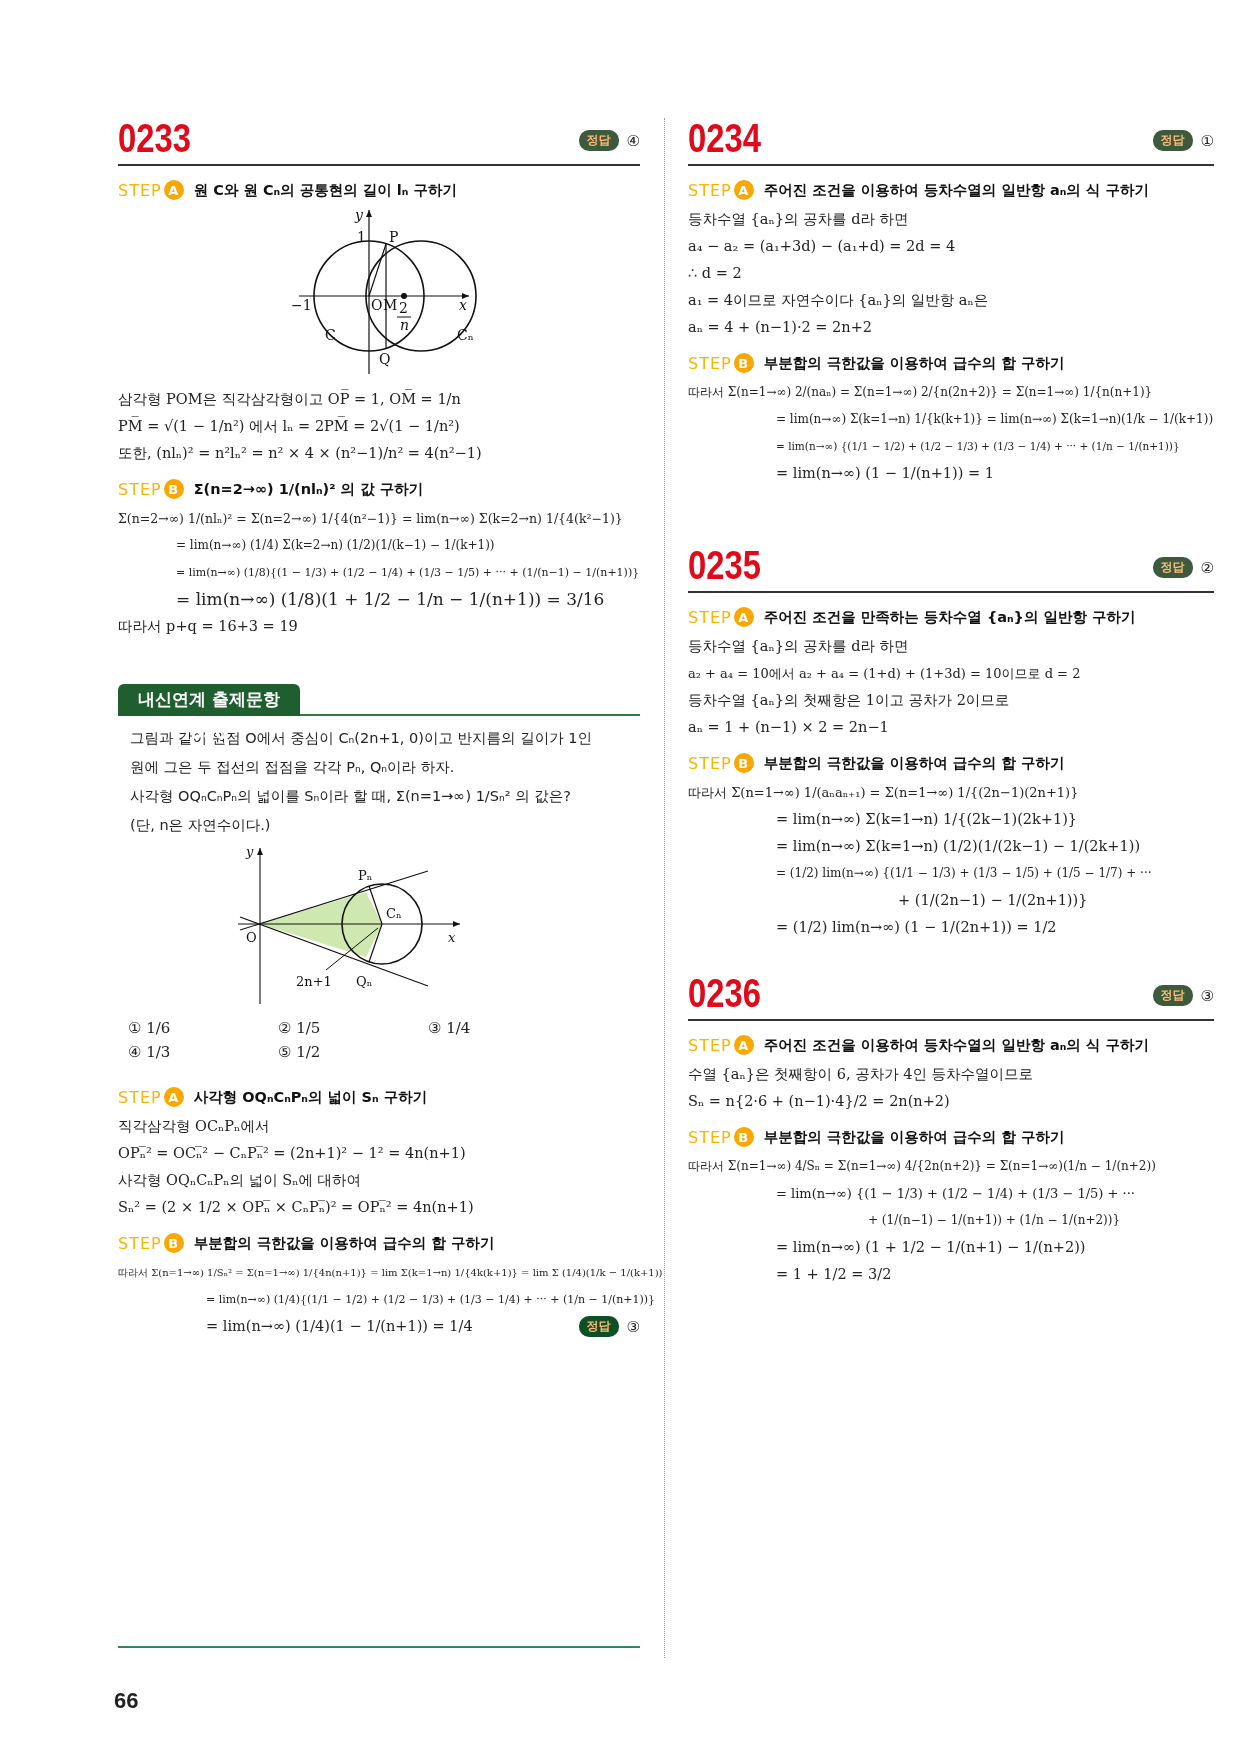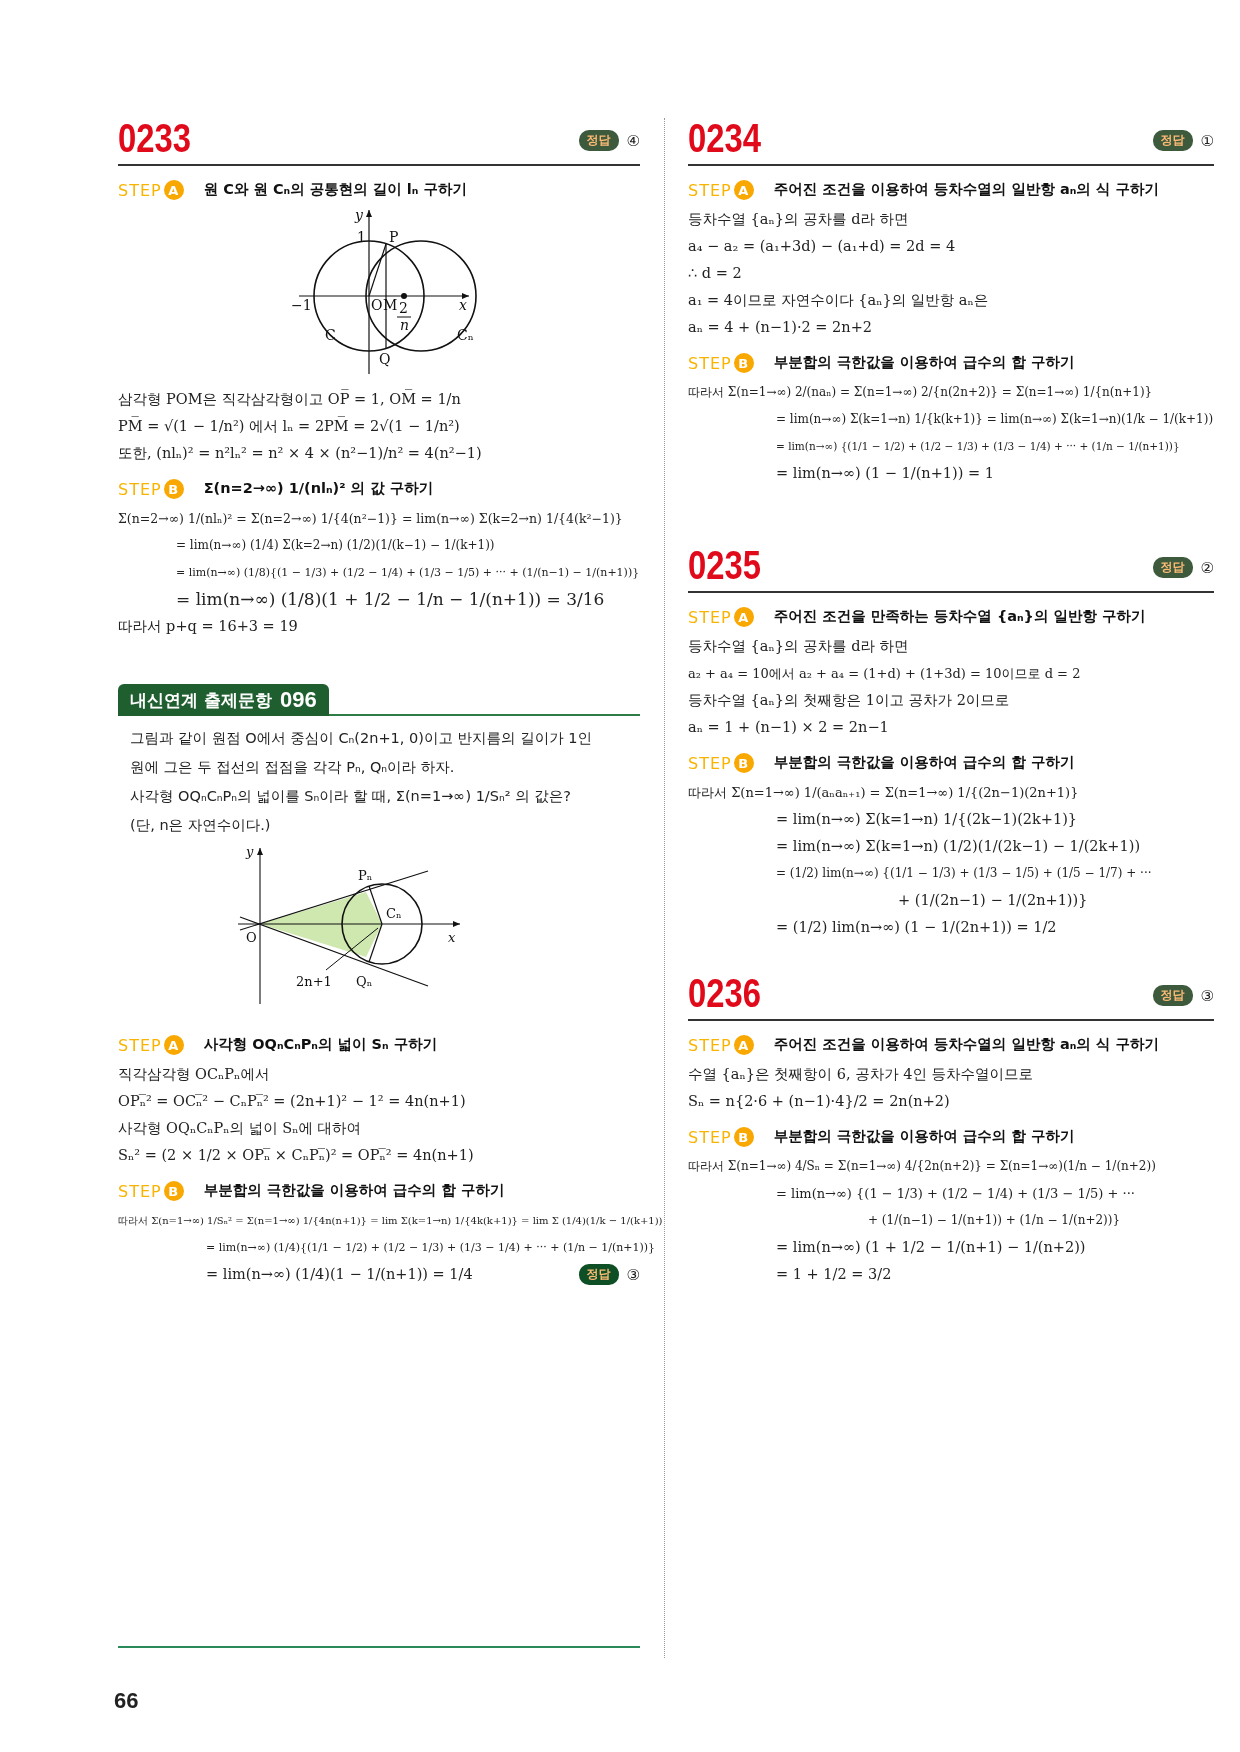--- a/index.html
+++ b/index.html
@@ -7,31 +7,31 @@
   body { position: relative; font-family: "DejaVu Sans", sans-serif; color: #222; }
   .col { position: absolute; top: 110px; }
   .col-left { left: 118px; width: 522px; }
   .col-right { left: 688px; width: 526px; }
   .divider-v { position: absolute; left: 664px; top: 118px; width: 0; height: 1540px; border-left: 1px dotted #999; }
   .prob-head { position: relative; height: 56px; border-bottom: 2px solid #333; margin-bottom: 14px; }
   .prob-num { position: absolute; left: 0; top: 6px; font-family: "Liberation Sans", sans-serif; font-weight: bold; font-size: 40px; color: #e00a1a; letter-spacing: 0px; transform: scaleX(0.82); transform-origin: left; }
   .answer { position: absolute; right: 0; top: 20px; display: flex; align-items: center; gap: 8px; }
   .ans-badge { background: #3d5a3d; color: #fdba74; font-size: 12px; padding: 2px 8px; border-radius: 10px; font-weight: bold; }
   .ans-val { font-size: 15px; }
-  .step { display: flex; align-items: flex-start; gap: 20px; margin: 12px 0 6px 0; }
+  .step { display: flex; align-items: flex-end; gap: 10px; margin: 12px 0 6px 0; }
   .step-label { font-family: "DejaVu Sans", sans-serif; color: #f8b400; font-size: 16px; letter-spacing: 1px; display: flex; align-items: center; }
   .step-letter { display: inline-flex; width: 20px; height: 20px; border-radius: 50%; background: #f8a800; color: #fff; font-size: 13px; font-weight: bold; align-items: center; justify-content: center; margin-left: 2px; }
   .step-title { font-weight: bold; font-size: 14.5px; color: #111; }
   .line { font-family: "DejaVu Serif", serif; font-size: 14.5px; line-height: 27px; white-space: pre; color: #222; }
   .line.indent { padding-left: 58px; }
   .line.indent2 { padding-left: 88px; }
   .line.indent3 { padding-left: 210px; }
   .figure { display: flex; justify-content: center; margin: 4px 0 10px 0; }
   .naesin { position: relative; margin-top: 44px; height: 32px; border-bottom: 2px solid #2e7d46; }
-  .naesin-tag { position: absolute; left: 0; top: 0; height: 32px; background: #1f5e2f; color: #fff; font-weight: bold; font-size: 17px; padding: 4px 12px; border-radius: 6px 6px 0 0; display: flex; align-items: center; gap: 8px; }
+  .naesin-tag { position: absolute; left: 0; top: 0; height: 32px; background: #1f5e2f; color: #fff; font-weight: bold; font-size: 17px; padding: 4px 20px; border-radius: 6px 6px 0 0; display: flex; align-items: center; gap: 8px; flex-direction: column; }
   .naesin-tag .num { font-family: "Liberation Sans", sans-serif; font-size: 22px; }
   .q-text { font-size: 14.5px; line-height: 29px; padding-left: 12px; margin-top: 8px; }
   .choices { display: grid; grid-template-columns: 150px 150px 150px; padding-left: 10px; row-gap: 6px; margin-top: 6px; font-family: "DejaVu Serif", serif; font-size: 15px; }
   .final-rule { position: absolute; left: 118px; top: 1646px; width: 522px; border-top: 2px solid #2a8a5a; }
   .page-num { position: absolute; left: 114px; top: 1688px; font-family: "Liberation Sans", sans-serif; font-weight: bold; font-size: 22px; }
   .inline-ans { display: flex; justify-content: flex-end; align-items: center; gap: 8px; margin-top: -24px; }
   .inline-ans .ans-badge { background: #0f4f26; }
 </style>
 </head>
 <body>
@@ -135,20 +135,27 @@
         <text x="120" y="36">Pₙ</text>
         <text x="148" y="74">Cₙ</text>
         <text x="210" y="98" font-style="italic">x</text>
         <text x="8" y="98">O</text>
         <text x="58" y="142">2n+1</text>
         <text x="118" y="142">Qₙ</text>
       </g>
     </svg>
   </div>
 
+  <div class="choices">
+    <span>① 1/6</span>
+    <span>② 1/5</span>
+    <span>③ 1/4</span>
+    <span>④ 1/3</span>
+    <span>⑤ 1/2</span>
+  </div>
 
   <div class="step" style="margin-top:26px">
     <span class="step-label">
         <span>STEP</span>
         <span class="step-letter">A</span>
       </span>
     <span class="step-title">사각형 OQₙCₙPₙ의 넓이 Sₙ 구하기</span>
   </div>
   <div class="line">직각삼각형 OCₙPₙ에서</div>
   <div class="line">OPₙ̅² = OCₙ̅² − CₙPₙ̅² = (2n+1)² − 1² = 4n(n+1)</div>

